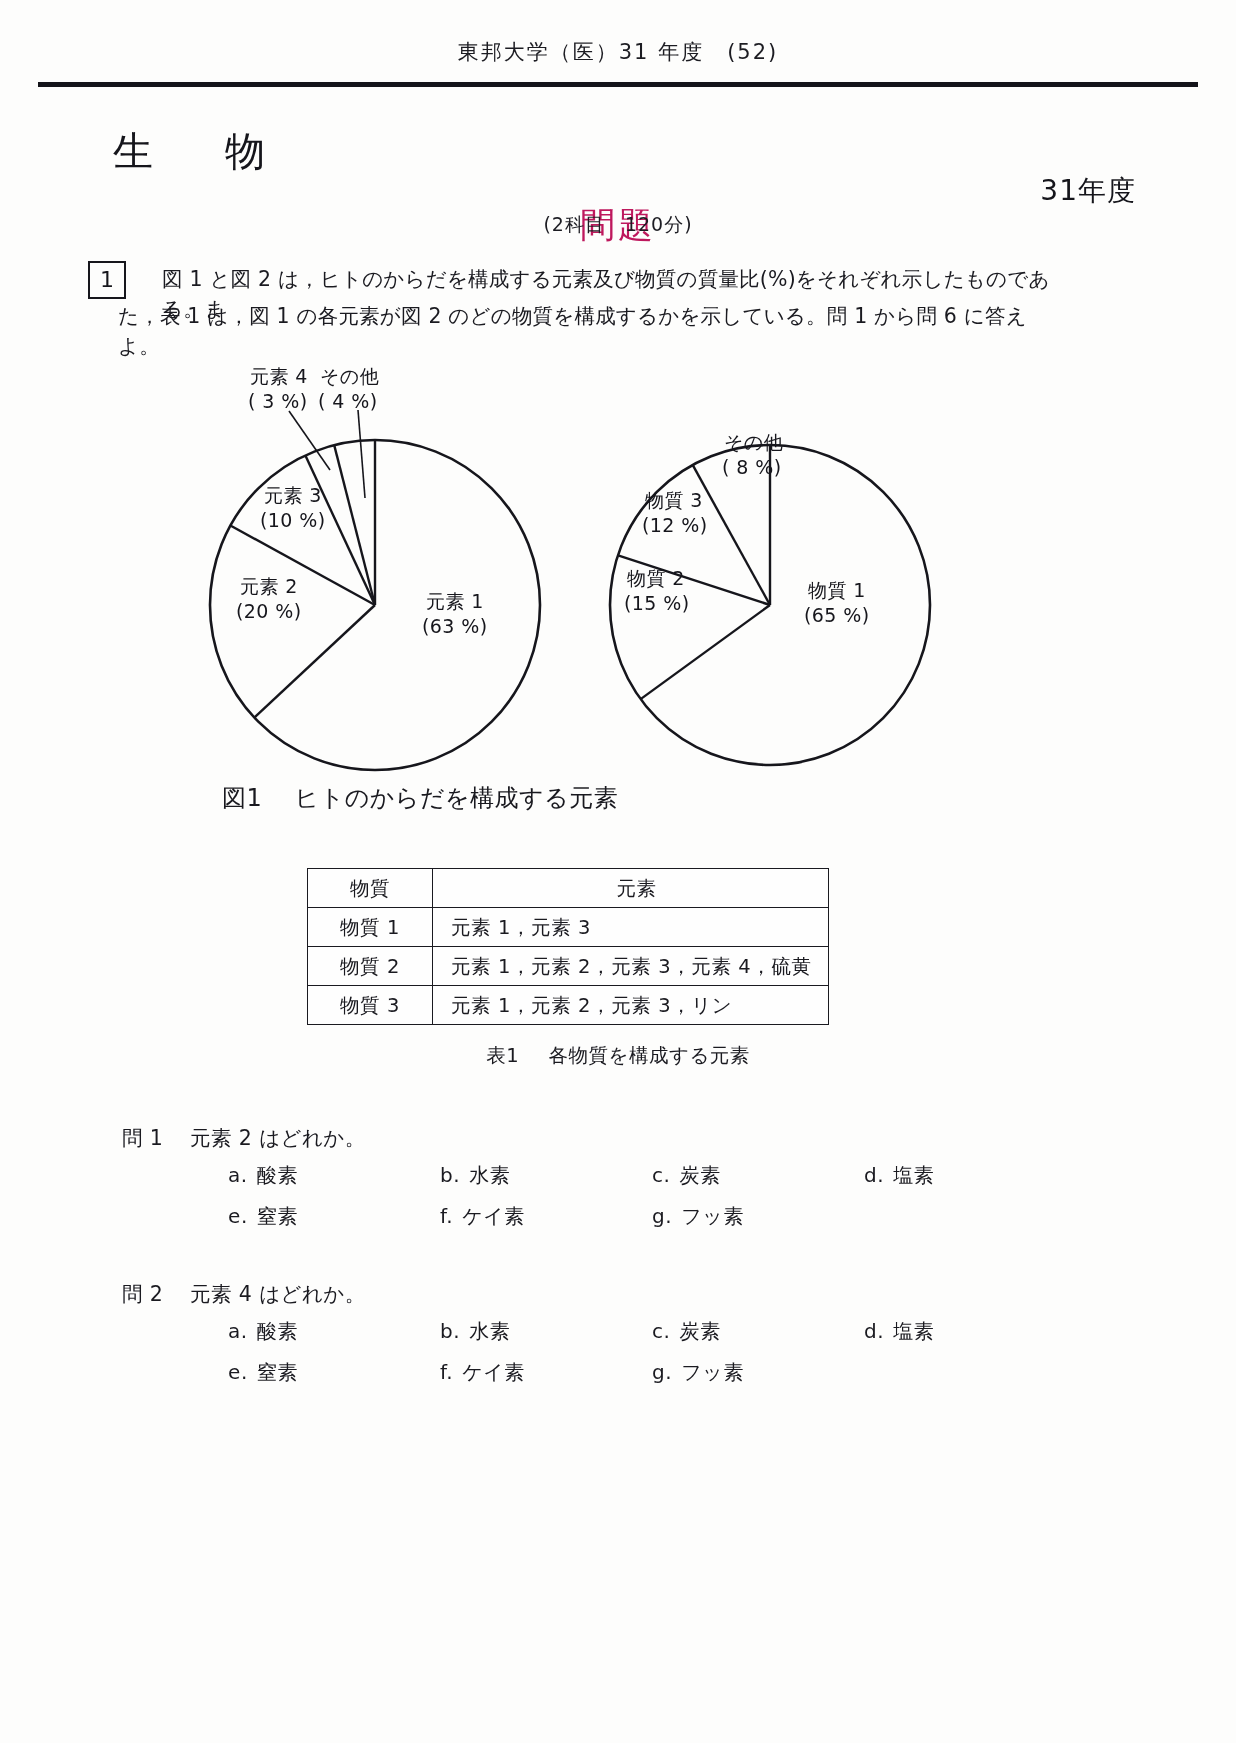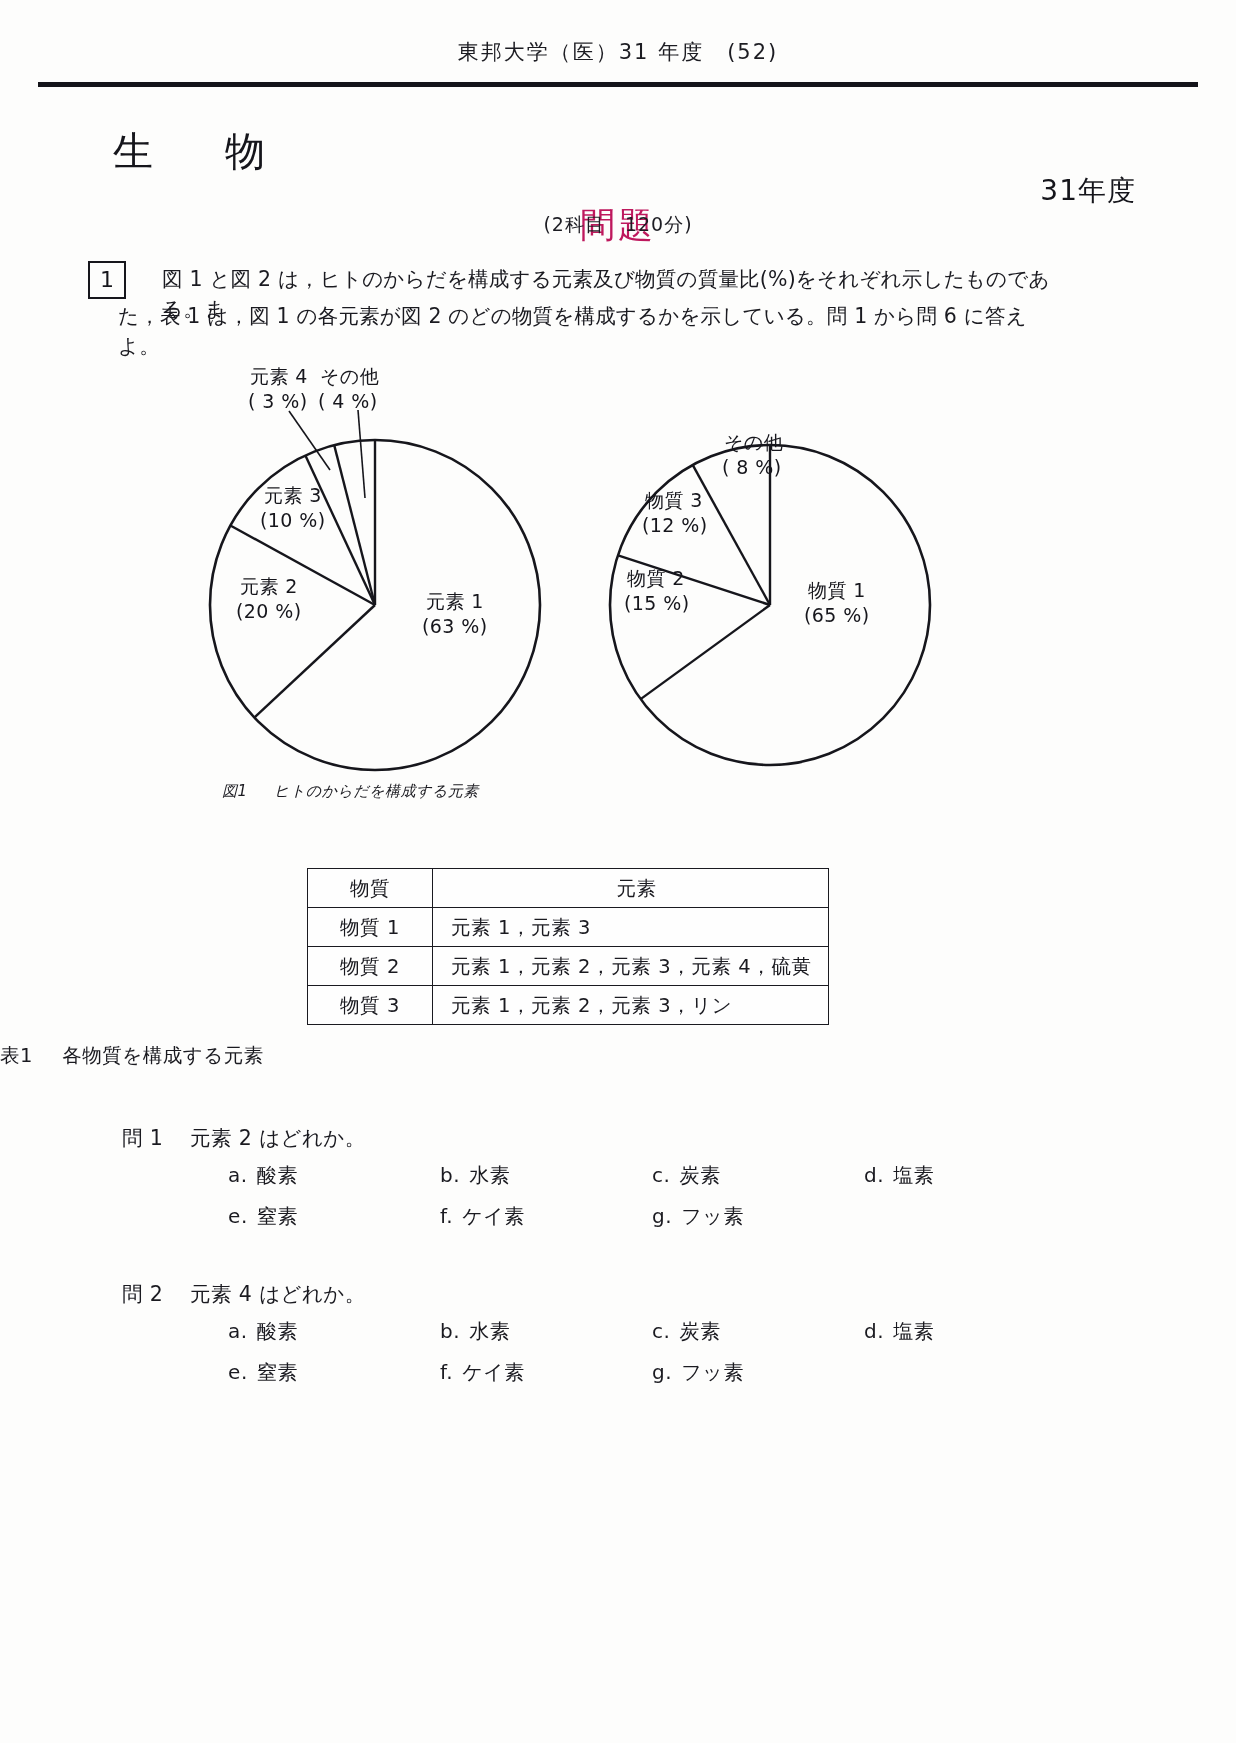--- a/index.html
+++ b/index.html
@@ -120,25 +120,24 @@
     left: 0;
     width: 1236px;
     height: 450px;
   }
   .pie-svg { position: absolute; }
   .pie1 { left: 190px; top: 0px; }
   .pie2 { left: 590px; top: 45px; }
 
   .fig-caption {
     position: absolute;
-    font-size: 15px;
+    font-size: 24px;
     letter-spacing: 0.5px;
     color: #19191f;
     white-space: nowrap;
-    font-style: italic;
   }
   .fig-caption-1 { top: 782px; left: 222px; }
   .fig-caption-2 { top: 782px; left: 607px; }
   .cap-gap { display: inline-block; width: 16px; }
 
   
   .table-wrap {
     position: absolute;
     top: 868px;
     left: 307px;
@@ -160,20 +159,21 @@
   }
   table.elem-table .col-a { width: 116px; text-align: center; }
   table.elem-table .col-b { text-align: left; padding-left: 18px; }
   table.elem-table .hd-b { text-align: center; padding-left: 16px; }
 
   .table-caption {
     position: absolute;
     top: 1042px;
     left: 0;
     width: 1236px;
+    text-align: center;
     font-size: 19.5px;
     letter-spacing: 0.5px;
     color: #1a1a20;
   }
 
   
   .qblock { position: absolute; left: 0; width: 1236px; }
   .q-label {
     position: absolute;
     left: 122px;

